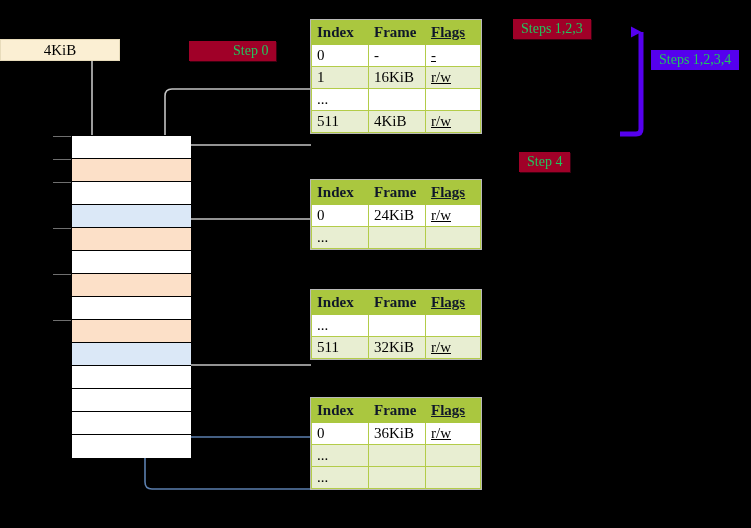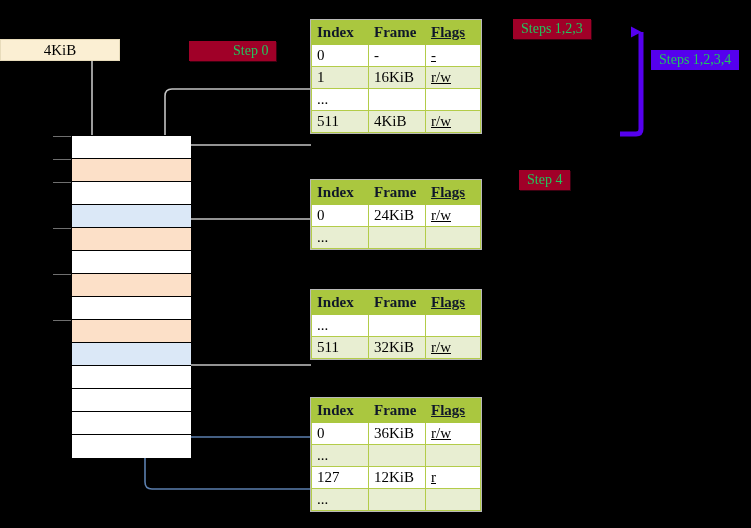--- a/index.html
+++ b/index.html
@@ -117,21 +117,21 @@
     font-size: 14px;
     padding: 2px 8px 3px 8px;
     line-height: 15px;
     white-space: nowrap;
   }
   .badge-red { background: #a00028; box-shadow: 1px 1px 0 #3a0010; }
   .badge-blue { background: #5500ee; }
   #b-step0 { left: 189px; top: 41px; padding-left: 44px; }
   #b-steps123 { left: 513px; top: 19px; }
   #b-steps1234 { left: 651px; top: 19px; margin-top: 31px; }
-  #b-step4 { left: 519px; top: 170px; }
+  #b-step4 { left: 519px; top: 152px; }
 
   
   #wires {
     position: absolute;
     left: 0; top: 0;
     width: 751px; height: 528px;
     pointer-events: none;
   }
 </style>
 </head>
@@ -297,25 +297,20 @@
         <tr class="rw-white">
           <td class="c-index">0</td>
           <td class="c-frame">36KiB</td>
           <td class="c-flags">r/w</td>
         </tr>
         <tr class="rw-tint">
           <td class="c-index">...</td>
           <td class="c-frame"></td>
           <td class="c-flags"></td>
         </tr>
-        <tr class="rw-white">
-          <td class="c-index">127</td>
-          <td class="c-frame">12KiB</td>
-          <td class="c-flags">r</td>
-        </tr>
         <tr class="rw-tint">
           <td class="c-index">...</td>
           <td class="c-frame"></td>
           <td class="c-flags"></td>
         </tr>
       </tbody>
     </table>
 
 </div>
 

